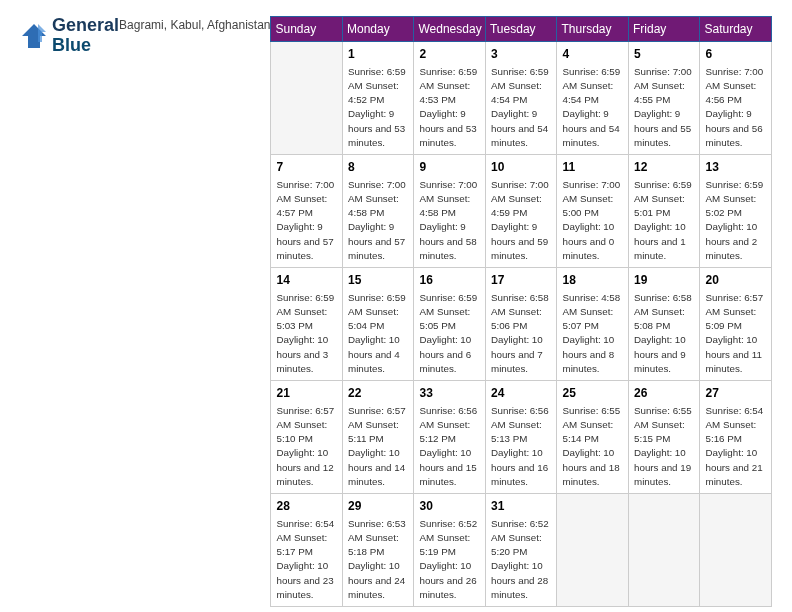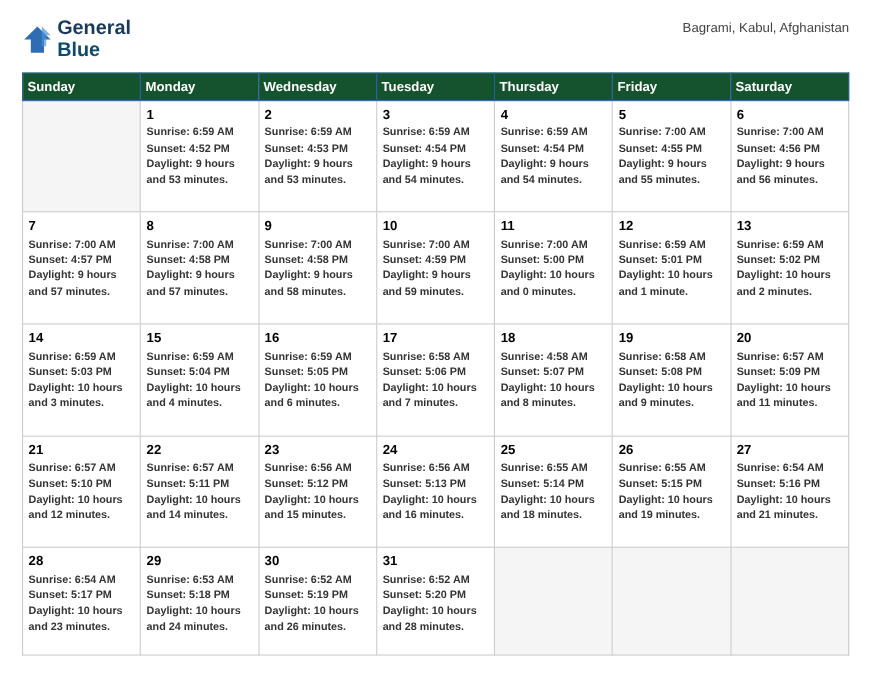--- a/index.html
+++ b/index.html
@@ -8,21 +8,21 @@
       background: #fff;
       width: 792px;
       height: 612px;
       overflow: hidden;
     }
     .page {
       width: 792px;
       height: 612px;
       padding: 16px 20px;
       display: flex;
-      flex-direction: column;
+      flex-direction: row;
     }
     .header {
       display: flex;
       justify-content: space-between;
       align-items: flex-start;
       margin-bottom: 10px;
     }
     .logo {
       display: flex;
       align-items: center;
@@ -57,26 +57,26 @@
     }
     .calendar {
       flex: 1;
       border: 1px solid #ccc;
       border-collapse: collapse;
       width: 100%;
       table-layout: fixed;
       font-size: 10.5px;
     }
     .calendar th {
-      background-color: #14532d;
+      background-color: #701a75;
       color: #fff;
       padding: 5px 4px;
       text-align: left;
       font-size: 12px;
-      font-weight: bold;
+      font-weight: normal;
       border: 1px solid #2560a0;
     }
     .calendar td {
       vertical-align: top;
       padding: 4px 5px;
       border: 1px solid #ccc;
       height: 88px;
       background: #fff;
       color: #333;
       line-height: 1.4;
@@ -88,21 +88,20 @@
       font-weight: bold;
       font-size: 12px;
       display: block;
       margin-bottom: 2px;
       color: #000;
     }
     .day-info {
       font-size: 9.8px;
       color: #333;
       line-height: 1.45;
-      font-weight: bold;
     }
     .week-row td {
       height: 88px;
     }
     .last-row td {
       height: 78px;
     }
   </style>
 </head>
 <body>
@@ -293,21 +292,21 @@
 and 12 minutes.</div>
           </td>
           <td>
             <span class="day-num">22</span>
             <div class="day-info">Sunrise: 6:57 AM
 Sunset: 5:11 PM
 Daylight: 10 hours
 and 14 minutes.</div>
           </td>
           <td>
-            <span class="day-num">23</span>
+            <span class="day-num">33</span>
             <div class="day-info">Sunrise: 6:56 AM
 Sunset: 5:12 PM
 Daylight: 10 hours
 and 15 minutes.</div>
           </td>
           <td>
             <span class="day-num">24</span>
             <div class="day-info">Sunrise: 6:56 AM
 Sunset: 5:13 PM
 Daylight: 10 hours

